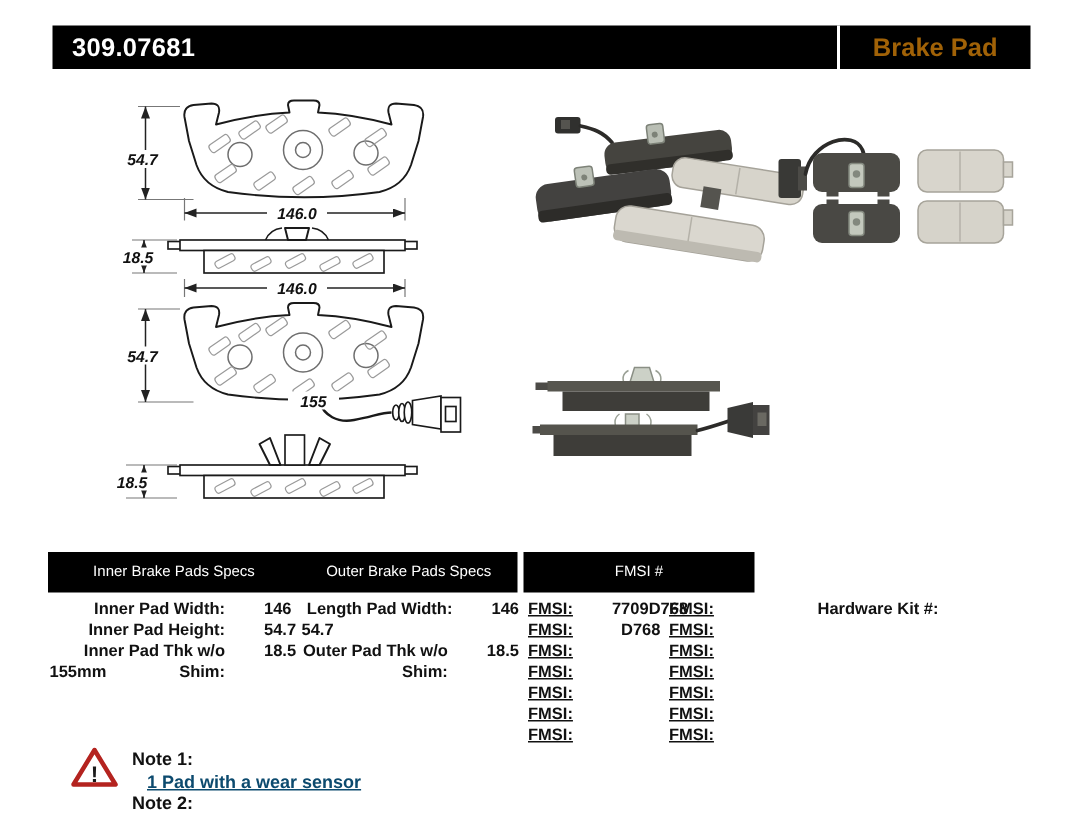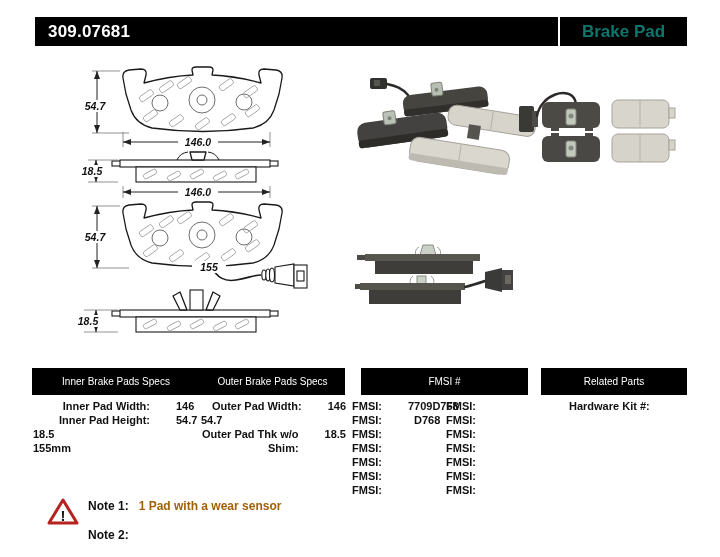--- a/index.html
+++ b/index.html
@@ -4,21 +4,21 @@
 <style>
   html,body{margin:0;padding:0;background:#fff;}
   #page{position:relative;width:720px;height:557px;background:#ffffff;overflow:hidden;
         font-family:"Liberation Sans",sans-serif;color:#111;}
 
   
   .header-bar{position:absolute;left:35px;top:17px;width:652px;height:29px;background:#000;
               display:flex;align-items:center;}
   .header-part{flex:1;color:#fff;font-size:17px;font-weight:bold;padding-left:13px;letter-spacing:.2px;}
   .header-div{width:2px;height:29px;background:#fff;}
-  .header-prod{width:127px;color:#0f766e;font-size:17px;font-weight:bold;text-align:center;}
+  .header-prod{width:127px;color:#a16207;font-size:17px;font-weight:bold;text-align:center;}
 
   
   svg{position:absolute;overflow:visible;}
   .outline{fill:#fff;stroke:#1a1a1a;stroke-width:1.3;stroke-linejoin:round;}
   .plate{fill:#fff;stroke:#1a1a1a;stroke-width:1.1;}
   .deco{fill:none;stroke:#6e6e6e;stroke-width:1;}
   .stamp{fill:none;stroke:#9a9a9a;stroke-width:.8;}
   .dim{stroke:#222;stroke-width:1;}
   .ext{stroke:#777;stroke-width:.8;}
   .lblbg{fill:#fff;}
@@ -26,26 +26,26 @@
   .wire{fill:none;stroke:#1a1a1a;stroke-width:1.6;}
   .pwire{fill:none;stroke:#2c2b29;stroke-width:2.5;stroke-linecap:round;}
 
   
   .tbar{position:absolute;top:368px;height:27px;background:#000;color:#fff;display:flex;}
   .tbar span{font-size:10px;font-weight:normal;line-height:27px;text-align:center;}
   .speclist{position:absolute;top:399px;font-size:11px;font-weight:bold;line-height:14px;}
   .srow{display:flex;height:14px;gap:21px;}
   .slabel{text-align:right;}
   .sval{padding-left:5px;white-space:pre;}
-  .flabel{width:36px;}
+  .flabel{width:36px;text-decoration:underline;}
 
   
   .noterow{position:absolute;left:88px;font-size:12px;font-weight:bold;line-height:15px;display:flex;}
   .notetext{margin-left:10px;}
-  .red{color:#a16207;}
+  .red{color:#0c4a6e;text-decoration:underline;}
 </style>
 </head>
 <body>
 
 <div id="page">
 
   <div class="header-bar">
     <span class="header-part">309.07681</span>
     <span class="header-div"></span>
     <span class="header-prod">Brake Pad</span>
@@ -234,47 +234,45 @@
       <path d="M 130 40 L 147 36 L 147 60 L 130 56 Z" fill="#3a3a38"></path>
       <rect x="147" y="38" width="11" height="20" fill="#434240"></rect>
       <rect x="150" y="43" width="6" height="9" fill="#6a6962"></rect>
     </g>
   </svg>
 
   <div class="tbar" style="left:32px;width:313px;">
     <span style="width:168px">Inner Brake Pads Specs</span>
     <span style="width:145px">Outer Brake Pads Specs</span>
   </div>
-  <div class="tbar" style="left:349px;width:167px;margin-left:12px;">
+  <div class="tbar" style="left:349px;width:154px;">
     <span style="width:188px">FMSI #</span>
-  </div>
-  <div class="tbar" style="left:541px;width:146px;">
-    <span style="width:146px">Related Parts</span>
   </div>
 
   <div class="speclist" style="left:28px;width:175px;">
     <div class="srow">
         <span class="slabel" style="width:122px">Inner Pad Width:</span>
         <span class="sval">146</span>
       </div>
     <div class="srow">
         <span class="slabel" style="width:122px">Inner Pad Height:</span>
         <span class="sval">54.7</span>
       </div>
     <div class="srow">
+        <span class="slabel" style="width:122px">Inner Pad Thk w/o Shim:</span>
         <span class="sval">18.5</span>
       </div>
     <div class="srow">
         <span class="sval">155mm</span>
       </div>
   </div>
 
   <div class="speclist" style="left:196px;width:150px;">
     <div class="srow">
-        <span class="slabel" style="width:118px">Outer Pad Width:</span>
+        <span class="slabel" style="width:118px">Length Pad Width:</span>
         <span class="sval">146</span>
       </div>
     <div class="srow">
         <span class="sval">54.7</span>
       </div>
     <div class="srow">
         <span class="slabel" style="width:118px">Outer Pad Thk w/o Shim:</span>
         <span class="sval">18.5</span>
       </div>
   </div>
@@ -333,32 +331,32 @@
     <div class="srow">
         <span class="flabel">FMSI:</span>
         <span class="sval"></span>
       </div>
     <div class="srow">
         <span class="flabel">FMSI:</span>
         <span class="sval"></span>
       </div>
   </div>
 
-  <div class="speclist" style="left:569px;width:140px;">
+  <div class="speclist" style="left:545px;width:140px;">
     <div class="srow">
         <span>Hardware Kit #:</span>
         <span class="sval"></span>
       </div>
   </div>
 
   <svg style="left:48px;top:498px" width="30" height="27" viewBox="0 0 30 27">
     <polygon points="15,2 29,25 1,25" fill="#fff" stroke="#b4231f" stroke-width="3" stroke-linejoin="round"></polygon>
     <text x="15" y="23" text-anchor="middle" style="font:bold 15px 'Liberation Sans',sans-serif" fill="#1a1a1a">!</text>
   </svg>
-  <div class="noterow" style="top:499px;">
+  <div class="noterow" style="top:499px;flex-direction:column;">
     <span>Note 1:</span>
     <span class="notetext red">1 Pad with a wear sensor</span>
   </div>
   <div class="noterow" style="top:528px;align-items:center;">
     <span>Note 2:</span>
     <span class="notetext"></span>
   </div>
 
 </div>
 

